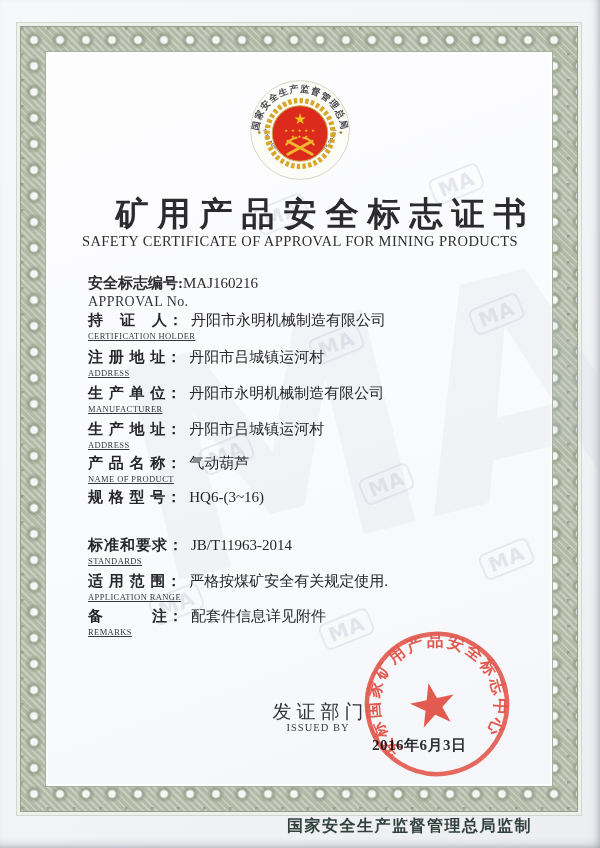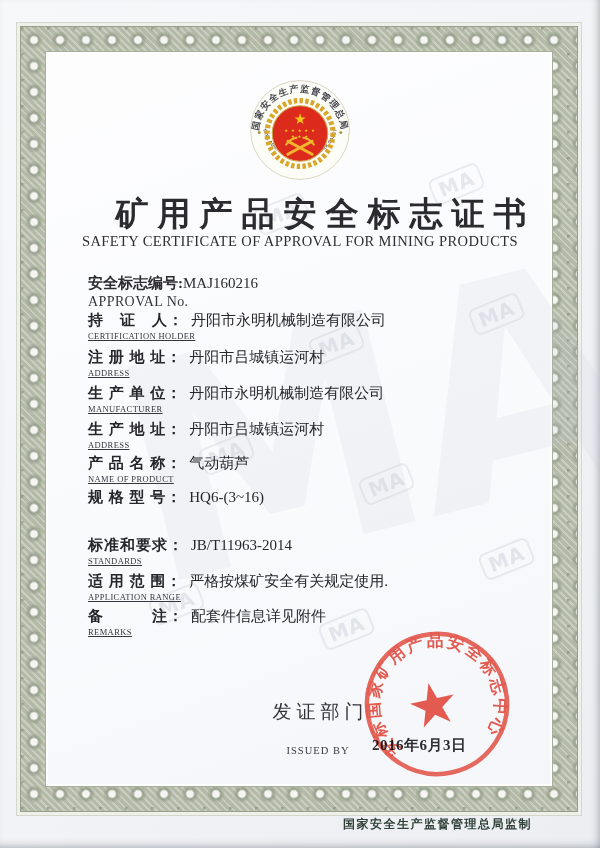--- a/index.html
+++ b/index.html
@@ -74,29 +74,29 @@
   
   .statement{
     position:absolute;left:70px;top:651px;width:466px;
     font-size:13px;line-height:20px;color:#232327;
     text-align:justify;text-indent:2em;margin:0;
   }
   
   .issuer-zh{position:absolute;left:238px;top:699px;width:160px;text-align:center;
     font-size:19px;letter-spacing:5px;text-indent:5px;color:#333338;font-weight:500;}
   .issuer-en{position:absolute;left:238px;top:722px;width:160px;text-align:center;
-    font-size:10.5px;letter-spacing:1px;color:#3a3a42;margin-top:23px;}
+    font-size:10.5px;letter-spacing:1px;color:#3a3a42;}
   .issue-date{position:absolute;left:372px;top:736px;
     font-size:15px;font-weight:bold;color:#2c2c31;letter-spacing:.5px;text-align:center;}
   
   .stamp{position:absolute;left:362px;top:629px;width:150px;height:150px;
     transform:rotate(-12deg);opacity:.88;mix-blend-mode:multiply;}
   
   .producer{position:absolute;right:68px;top:816px;
-    font-size:12px;font-weight:bold;color:#31413a;letter-spacing:1.5px;padding-left:17px;}
+    font-size:16px;font-weight:bold;color:#31413a;letter-spacing:1.5px;padding-left:17px;}
 </style>
 </head>
 <body>
 
 <div class="page">
   <div class="band"></div>
   <div class="sheet"></div>
 
   <span class="wm-token" style="left:255px;top:200px">MA</span>
   <span class="wm-token" style="left:430px;top:170px">MA</span>

